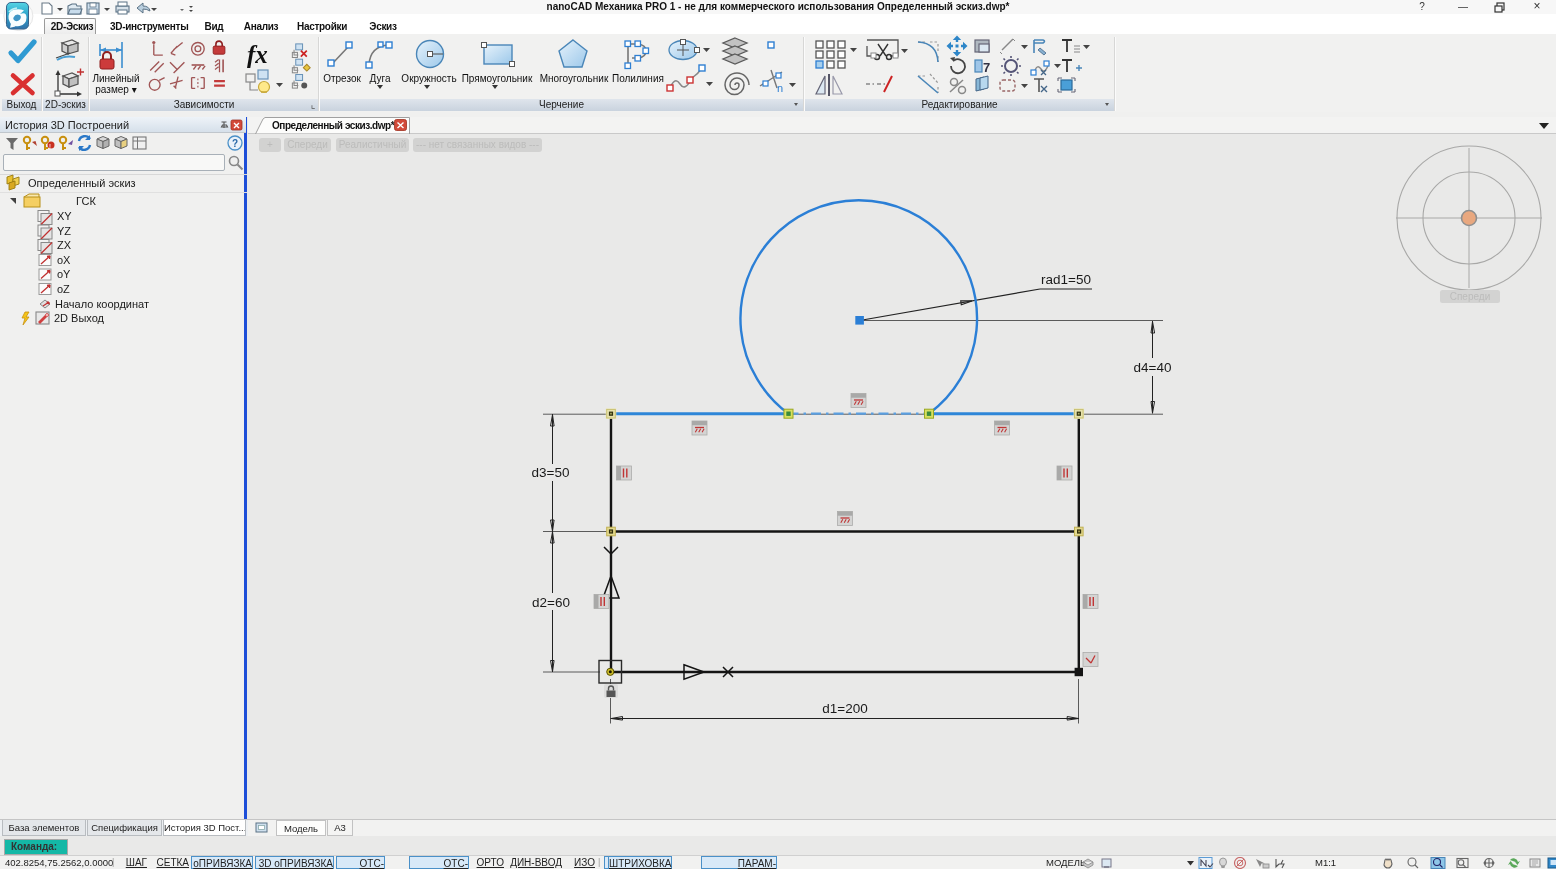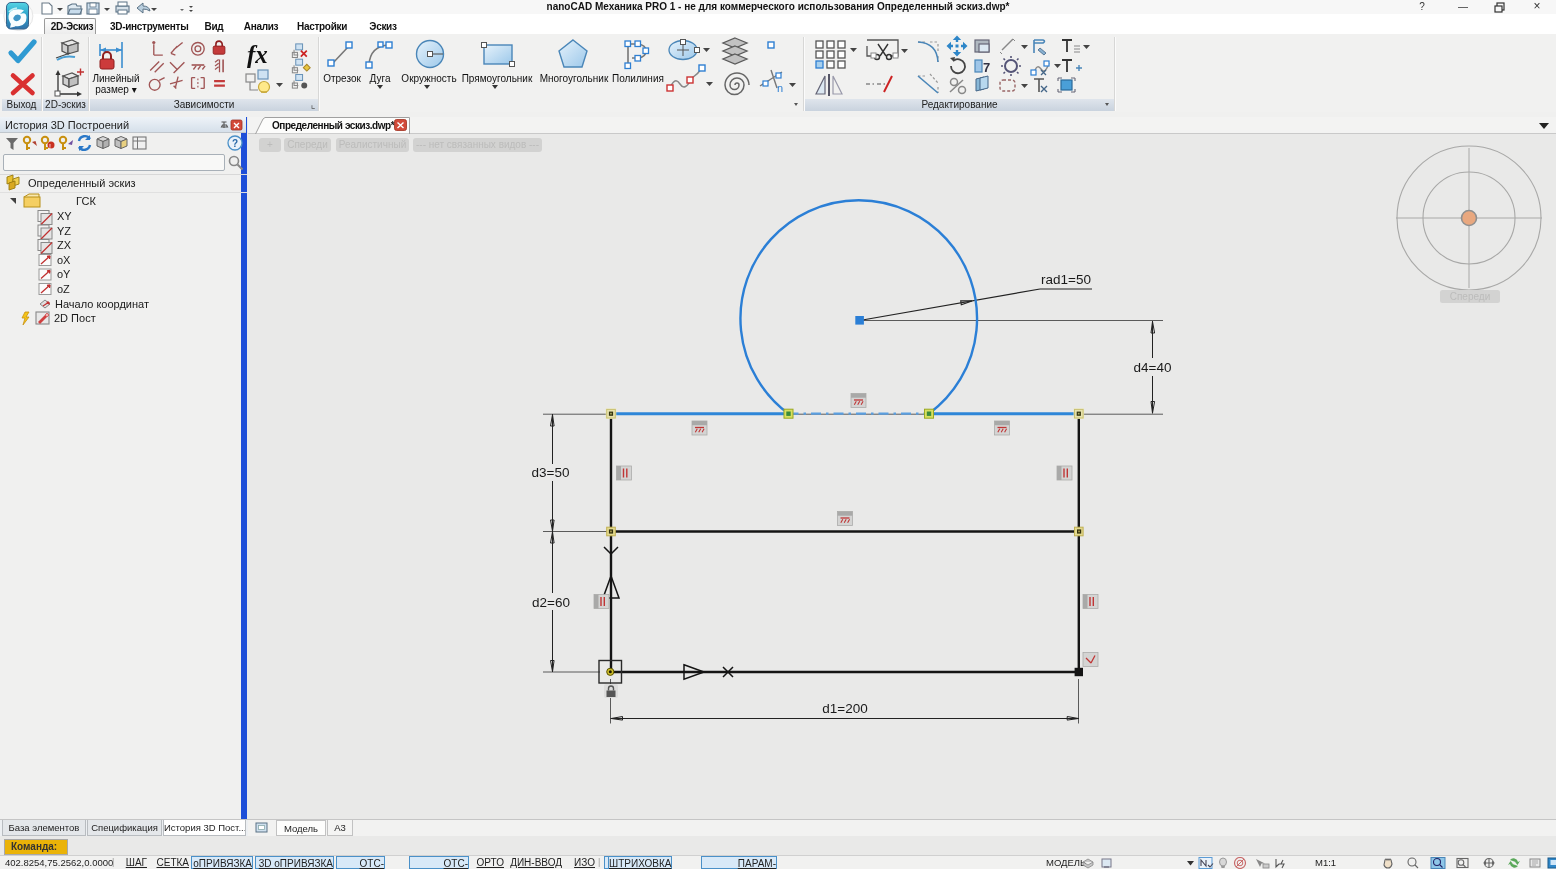--- a/index.html
+++ b/index.html
@@ -13,21 +13,21 @@
   #menubar{position:absolute;left:0;top:14px;width:1556px;height:20px;background:#ffffff;}
   .menutab{position:absolute;top:17px;height:19px;line-height:19px;font-size:10px;font-weight:bold;letter-spacing:-0.3px;color:#111;text-align:center;white-space:nowrap;}
   #tab-active{position:absolute;left:44px;top:18px;width:52px;height:16px;background:linear-gradient(#fdfdfd,#ececec);border:1px solid #9a9a9a;border-bottom:none;border-radius:2px 2px 0 0;box-sizing:border-box;}
   
   #ribbon{position:absolute;left:0;top:34px;width:1556px;height:78px;background:#f1f1f0;border-bottom:1px solid #bcbcbc;}
   .rband{position:absolute;bottom:1px;height:12px;left:0;right:0;background:linear-gradient(#dfe5ec,#c9d3de);font-size:10px;color:#222;text-align:center;line-height:12px;}
   .rsep{position:absolute;top:3px;bottom:1px;width:1px;background:#d7d7d6;border-right:1px solid #fbfbfb;}
   .rlabel{position:absolute;font-size:10px;color:#111;text-align:center;white-space:nowrap;}
   .dropdn{position:absolute;width:0;height:0;border-left:3px solid transparent;border-right:3px solid transparent;border-top:4px solid #333;}
   
-  #leftpanel{position:absolute;left:0;top:117px;width:247px;height:702px;background:#f0f0ef;border-right:6px solid #1d4ed8;box-sizing:border-box;}
+  #leftpanel{position:absolute;left:0;top:117px;width:247px;height:702px;background:#f0f0ef;border-right:3px solid #1d4ed8;box-sizing:border-box;}
   #lp-title{position:absolute;left:0;top:0;width:246px;height:16px;background:linear-gradient(#eef3f8,#d6e0ea);border-bottom:1px solid #c0c6cc;font-size:11px;color:#222;line-height:16px;padding-left:5px;box-sizing:border-box;}
   #lp-search{position:absolute;left:3px;top:37px;width:222px;height:17px;background:#f8f8f7;border:1px solid #a8b0b8;box-sizing:border-box;border-radius:2px;}
   .treetxt{position:absolute;font-size:11px;color:#1a1a1a;white-space:nowrap;}
   
   #tabrow{position:absolute;left:248px;top:117px;width:1308px;height:17px;background:#f3f3f2;border-bottom:1px solid #c9c9c9;box-sizing:border-box;}
   #doctab-text{position:absolute;left:272px;top:120px;font-size:10px;font-weight:bold;color:#111;letter-spacing:-0.45px;}
   #canvas{position:absolute;left:248px;top:134px;width:1308px;height:685px;background:#e9e9e8;}
   .ovbtn{position:absolute;top:4px;height:14px;background:#d2d2d1;border-radius:3px;color:#bcbcbb;font-size:10px;line-height:14px;text-align:center;}
   
   #bottabs-left{position:absolute;left:0;top:819px;width:248px;height:17px;background:#eceff2;border-top:1px solid #c5c5c5;box-sizing:border-box;}
@@ -93,20 +93,21 @@
   <div class="menutab" style="left:110px;width:74px;">3D-инструменты</div>
   <div class="menutab" style="left:201px;width:26px;">Вид</div>
   <div class="menutab" style="left:242px;width:38px;">Анализ</div>
   <div class="menutab" style="left:296px;width:52px;">Настройки</div>
   <div class="menutab" style="left:365px;width:36px;">Эскиз</div>
 
   <div id="ribbon">
     <div class="rband" style="left:2px;width:39px;">Выход</div>
     <div class="rband" style="left:43px;width:45px;">2D-эскиз</div>
     <div class="rband" style="left:90px;width:228px;margin-top:40px;">Зависимости</div>
+    <div class="rband" style="left:320px;width:483px;">Черчение</div>
     <div class="rband" style="left:805px;width:309px;">Редактирование</div>
     <div class="rsep" style="left:41px;"></div>
     <div class="rsep" style="left:88px;"></div>
     <div class="rsep" style="left:318px;"></div>
     <div class="rsep" style="left:803px;"></div>
     <div class="rsep" style="left:1114px;"></div>
     <div class="rlabel" style="left:90px;top:39px;width:52px;line-height:11px;">Линейный<br>размер ▾</div>
     <div class="rlabel" style="left:320px;top:39px;width:44px;">Отрезок</div>
     <div class="rlabel" style="left:364px;top:39px;width:32px;">Дуга</div>
     <div class="rlabel" style="left:400px;top:39px;width:58px;">Окружность</div>
@@ -446,21 +447,21 @@
     </svg>
     <div class="treetxt" style="left:28px;top:60px;">Определенный эскиз</div>
     <div class="treetxt" style="left:47px;top:78px;margin-left:29px;">ГСК</div>
     <div class="treetxt" style="left:57px;top:93px;">XY</div>
     <div class="treetxt" style="left:57px;top:107.5px;">YZ</div>
     <div class="treetxt" style="left:57px;top:122px;">ZX</div>
     <div class="treetxt" style="left:57px;top:136.5px;">oX</div>
     <div class="treetxt" style="left:57px;top:151px;">oY</div>
     <div class="treetxt" style="left:57px;top:165.5px;">oZ</div>
     <div class="treetxt" style="left:55px;top:180.5px;">Начало координат</div>
-    <div class="treetxt" style="left:54px;top:195px;">2D Пост</div>
+    <div class="treetxt" style="left:54px;top:195px;">2D Выход</div>
   </div>
 
   <div id="tabrow"></div>
   <svg class="abs" style="left:255px;top:117px;" width="156" height="17">
       <path d="M10,0.5 L154.5,0.5 L154.5,17 L0.5,17 L8,2 Z" fill="#fcfcfb" stroke="#a0a0a0" stroke-width="1"></path>
     </svg>
   <div id="doctab-text">Определенный эскиз.dwp*</div>
   <svg class="abs" style="left:394px;top:119px;" width="14" height="13">
       <rect x="0.5" y="0.5" width="12" height="11" rx="2" fill="#d24a3a" stroke="#a03020" stroke-width="0.8"></rect>
       <path d="M3.5,3.5 l6,5.5 M9.5,3.5 l-6,5.5" stroke="#fff" stroke-width="1.4"></path>
@@ -614,21 +615,21 @@
   <div class="btab" style="left:2px;width:84px;">База элементов</div>
   <div class="btab" style="left:87px;width:75px;">Спецификация</div>
   <div class="btab" style="left:163px;width:83px;background:#fff;">История 3D Пост...</div>
   <div id="bottabs-canvas"></div>
   <svg class="abs" style="left:255px;top:822px;" width="16" height="12">
       <rect x="1" y="1" width="11" height="9" fill="#cfe0ee" stroke="#5b7285" stroke-width="1"></rect>
       <rect x="3.5" y="3.5" width="6" height="4" fill="#fff" stroke="#8aa" stroke-width="0.8"></rect>
     </svg>
   <div class="btab" style="left:276px;width:50px;background:#fdfdfc;border-color:#c2c2c2;border-top:1px solid #c2c2c2;top:820px;">Модель</div>
   <div class="btab" style="left:327px;width:26px;top:820px;background:#f4f4f3;border-color:#c2c2c2;">A3</div>
-  <div class="abs" style="left:4px;top:839px;width:64px;height:16px;background:#eab308;border:1px solid #a8a8a8;box-sizing:border-box;font-size:10px;font-weight:bold;color:#333;line-height:14px;padding-left:6px;">Команда:</div>
+  <div class="abs" style="left:4px;top:839px;width:64px;height:16px;background:#14b8a6;border:1px solid #a8a8a8;box-sizing:border-box;font-size:10px;font-weight:bold;color:#333;line-height:14px;padding-left:6px;">Команда:</div>
   <div id="statusbar"></div>
   <div class="abs" style="left:5px;top:857px;font-size:9.5px;color:#222;">402.8254,75.2562,0.0000</div>
   <div class="abs" style="left:112px;top:857px;font-size:9px;color:#999;">|</div>
   <div class="sbtn" style="left:121px;width:26px;">ШАГ</div>
   <div class="sbtn" style="left:155px;width:34px;">СЕТКА</div>
   <div class="sbtn on" style="left:191px;width:62px;">оПРИВЯЗКА</div>
   <div class="sbtn on" style="left:255px;width:79px;">3D оПРИВЯЗКА</div>
   <div class="sbtn on" style="left:336px;width:49px;">ОТС-ОБЪЕКТ</div>
   <div class="sbtn on" style="left:409px;width:60px;">ОТС-ПОЛЯР</div>
   <div class="sbtn" style="left:472px;width:32px;">ОРТО</div>

